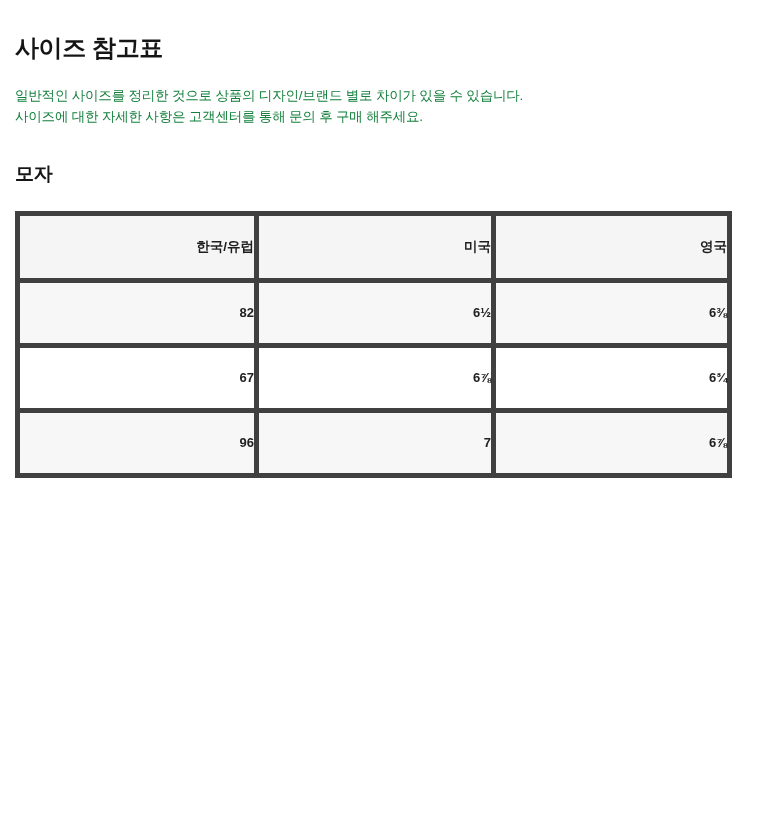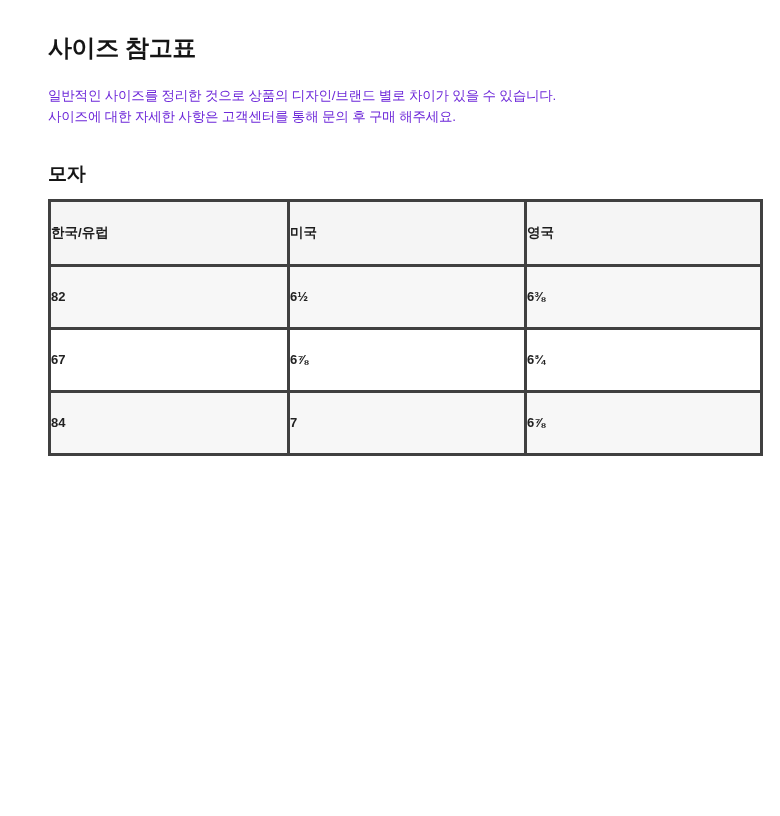--- a/index.html
+++ b/index.html
@@ -11,58 +11,58 @@
     height: 816px;
     background: #ffffff;
     font-family: "Liberation Sans", sans-serif;
     color: #111111;
     -webkit-font-smoothing: antialiased;
   }
   .page {
     box-sizing: border-box;
     width: 780px;
     height: 816px;
-    padding: 34px 36px 0 48px;
+    padding: 34px 36px 0 15px;
     position: relative;
     border-radius: 14px;
   }
   .page-title {
     font-size: 24px;
     font-weight: bold;
     letter-spacing: -0.4px;
     color: #151515;
     margin: 0 0 22px 0;
     line-height: 1.2;
   }
   .intro {
     margin: 0 0 34px 0;
   }
   .intro-line {
     font-size: 13.5px;
     line-height: 21px;
-    color: #6d28d9;
+    color: #15803d;
     margin: 0;
     letter-spacing: -0.2px;
   }
   .section-title {
     font-size: 19px;
     font-weight: bold;
     color: #151515;
-    margin: 0 0 12px 0;
+    margin: 0 0 24px 0;
     letter-spacing: -0.3px;
   }
   table.size-table {
     border-collapse: collapse;
     width: 712px;
     table-layout: fixed;
   }
   table.size-table th,
   table.size-table td {
-    border: 3px solid #404040;
-    text-align: left;
+    border: 5px solid #404040;
+    text-align: right;
     font-size: 13px;
     color: #222222;
     height: 60px;
     padding: 0;
     font-weight: bold;
   }
   table.size-table thead th {
     background: #f5f5f5;
     font-size: 13.5px;
     color: #1d1d1d;
@@ -114,20 +114,20 @@
         <td>82</td>
         <td class="frac">6½</td>
         <td class="frac">6⅜</td>
       </tr>
       <tr>
         <td>67</td>
         <td class="frac">6⅞</td>
         <td class="frac">6¾</td>
       </tr>
       <tr>
-        <td>84</td>
+        <td>96</td>
         <td class="frac">7</td>
         <td class="frac">6⅞</td>
       </tr>
     </tbody>
   </table>
 
 </div>
 
 </body></html>

